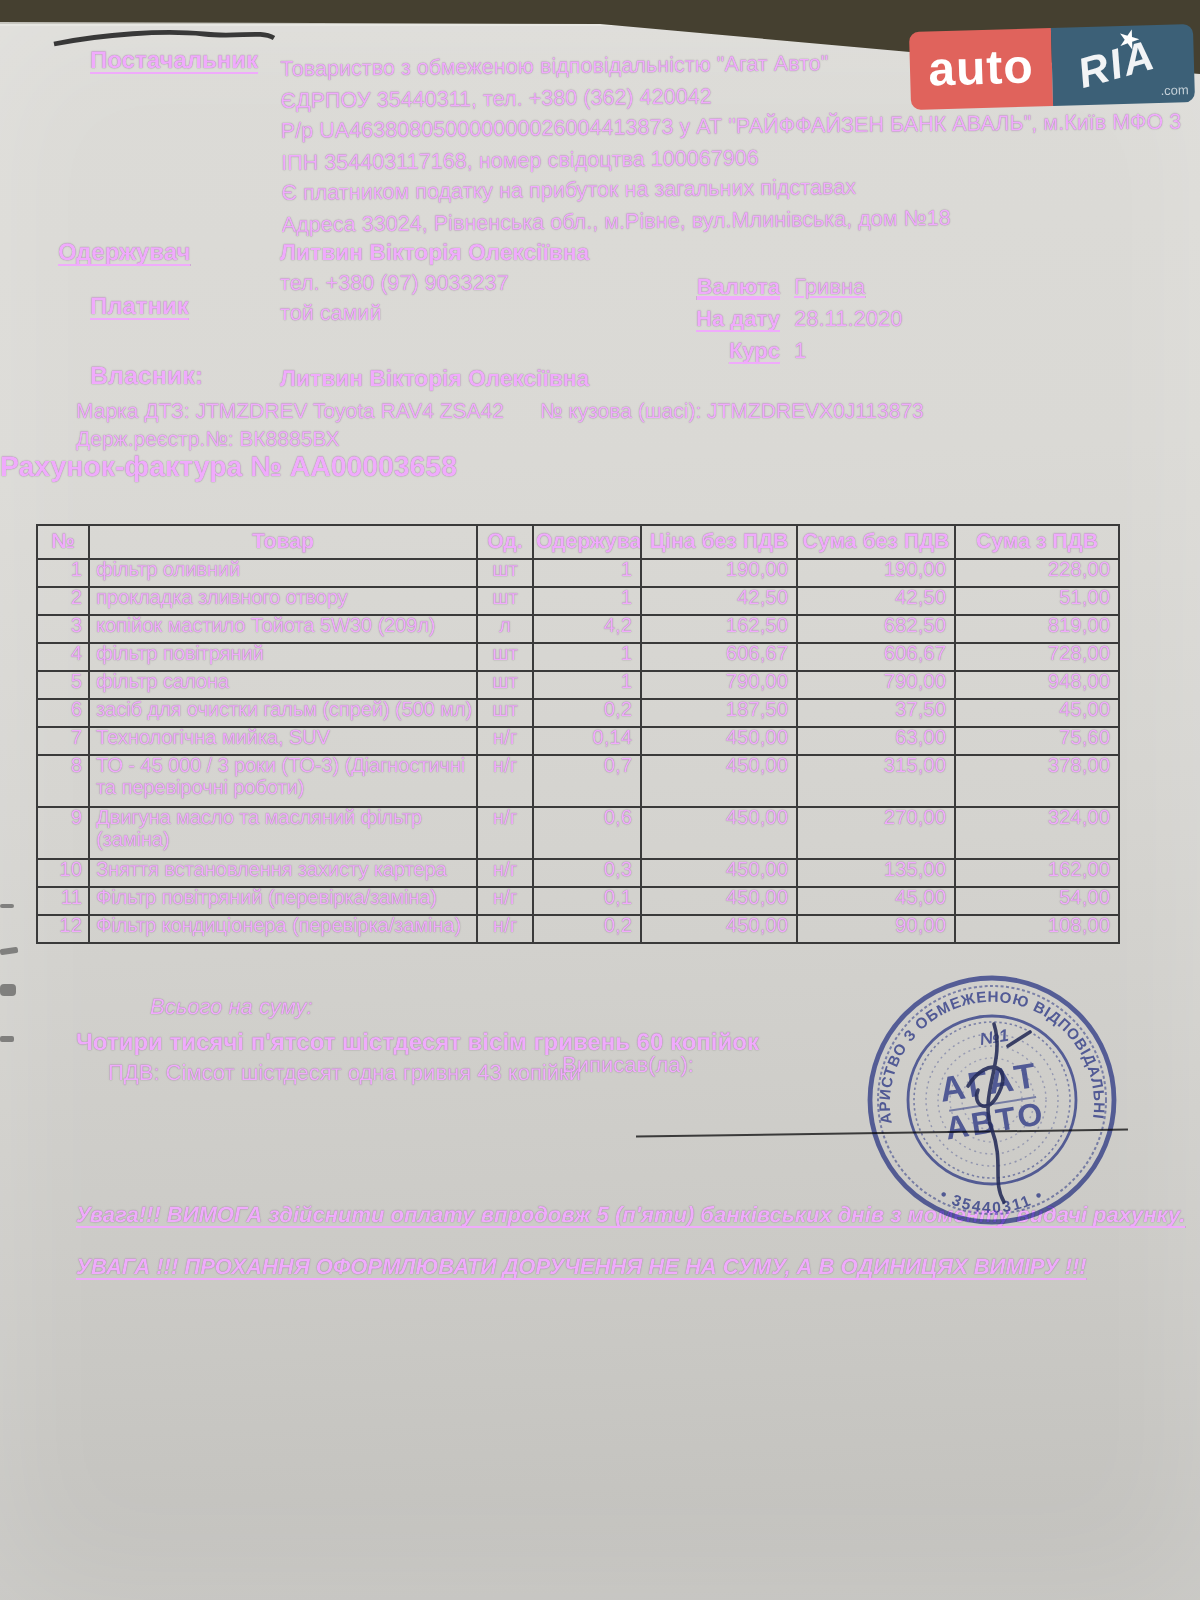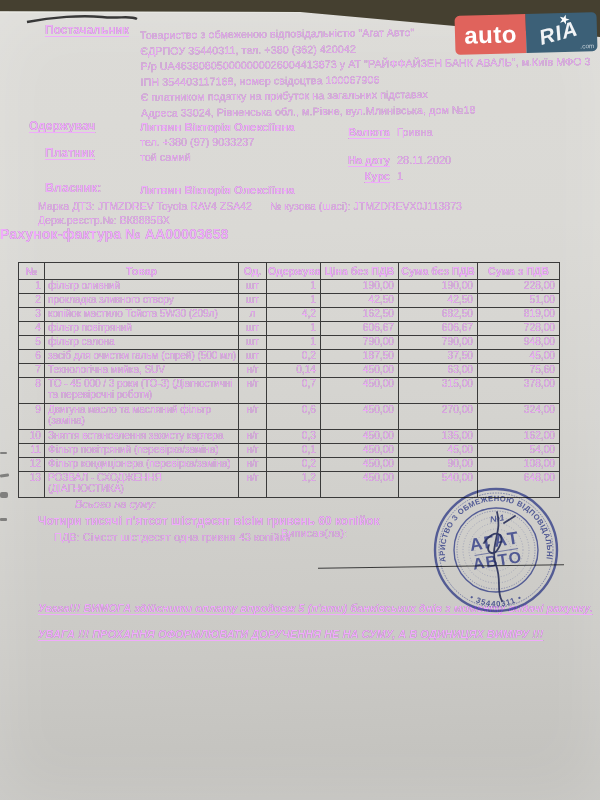--- a/index.html
+++ b/index.html
@@ -111,21 +111,21 @@
       <div class="clip">Є платником податку на прибуток на загальних підставах</div>
       <div class="clip">Адреса 33024, Рівненська обл., м.Рівне, вул.Млинівська, дом №18</div>
     </div>
 
     <div class="abs label" style="left:29px;top:119px;">Одержувач</div>
     <div class="abs b" style="left:140px;top:121px;font-size:11.4px;">Литвин Вікторія Олексіївна</div>
     <div class="abs" style="left:140px;top:136px;font-size:10.8px;">тел. +380 (97) 9033237</div>
     <div class="abs label" style="left:45px;top:146px;">Платник</div>
     <div class="abs" style="left:140px;top:151px;font-size:10.8px;">той самий</div>
 
-    <div class="meta-row" style="left:328px;top:126px;">
+    <div class="meta-row" style="left:328px;top:138px;text-decoration:underline;">
       <span class="meta-label">Валюта</span>
       <span class="meta-value">Гривна</span>
     </div>
     <div class="meta-row" style="left:328px;top:154px;">
       <span class="meta-label">На дату</span>
       <span class="meta-value">28.11.2020</span>
     </div>
     <div class="meta-row" style="left:328px;top:170px;">
       <span class="meta-label">Курс</span>
       <span class="meta-value">1</span>
@@ -266,30 +266,20 @@
               <td class="c-vat">54,00</td>
             </tr>
           <tr>
               <td class="c-num">12</td>
               <td class="c-name">Фільтр кондиціонера (перевірка/заміна)</td>
               <td class="c-unit">н/г</td>
               <td class="c-qty">0,2</td>
               <td class="c-price">450,00</td>
               <td class="c-sum">90,00</td>
               <td class="c-vat">108,00</td>
-            </tr>
-          <tr class="two">
-              <td class="c-num">13</td>
-              <td class="c-name">РОЗВАЛ - СХОДЖЕННЯ
-(ДІАГНОСТИКА)</td>
-              <td class="c-unit">н/г</td>
-              <td class="c-qty">1,2</td>
-              <td class="c-price">450,00</td>
-              <td class="c-sum">540,00</td>
-              <td class="c-vat">648,00</td>
             </tr>
         </tbody>
       </table>
     </div>
 
     <div class="abs i" style="left:75px;top:498px;font-size:11px;">Всього на суму:</div>
     <div class="abs b" style="left:38px;top:514px;font-size:12px;">Чотири тисячі п'ятсот шістдесят вісім гривень 60 копійок</div>
     <div class="abs" style="left:38px;top:531px;font-size:11px;margin-left:16px;">ПДВ: Сімсот шістдесят одна гривня 43 копійки</div>
     <div class="abs" style="left:262px;top:527px;font-size:11px;padding-left:19px;">Виписав(ла):</div>
     <div class="issued-line"></div>

